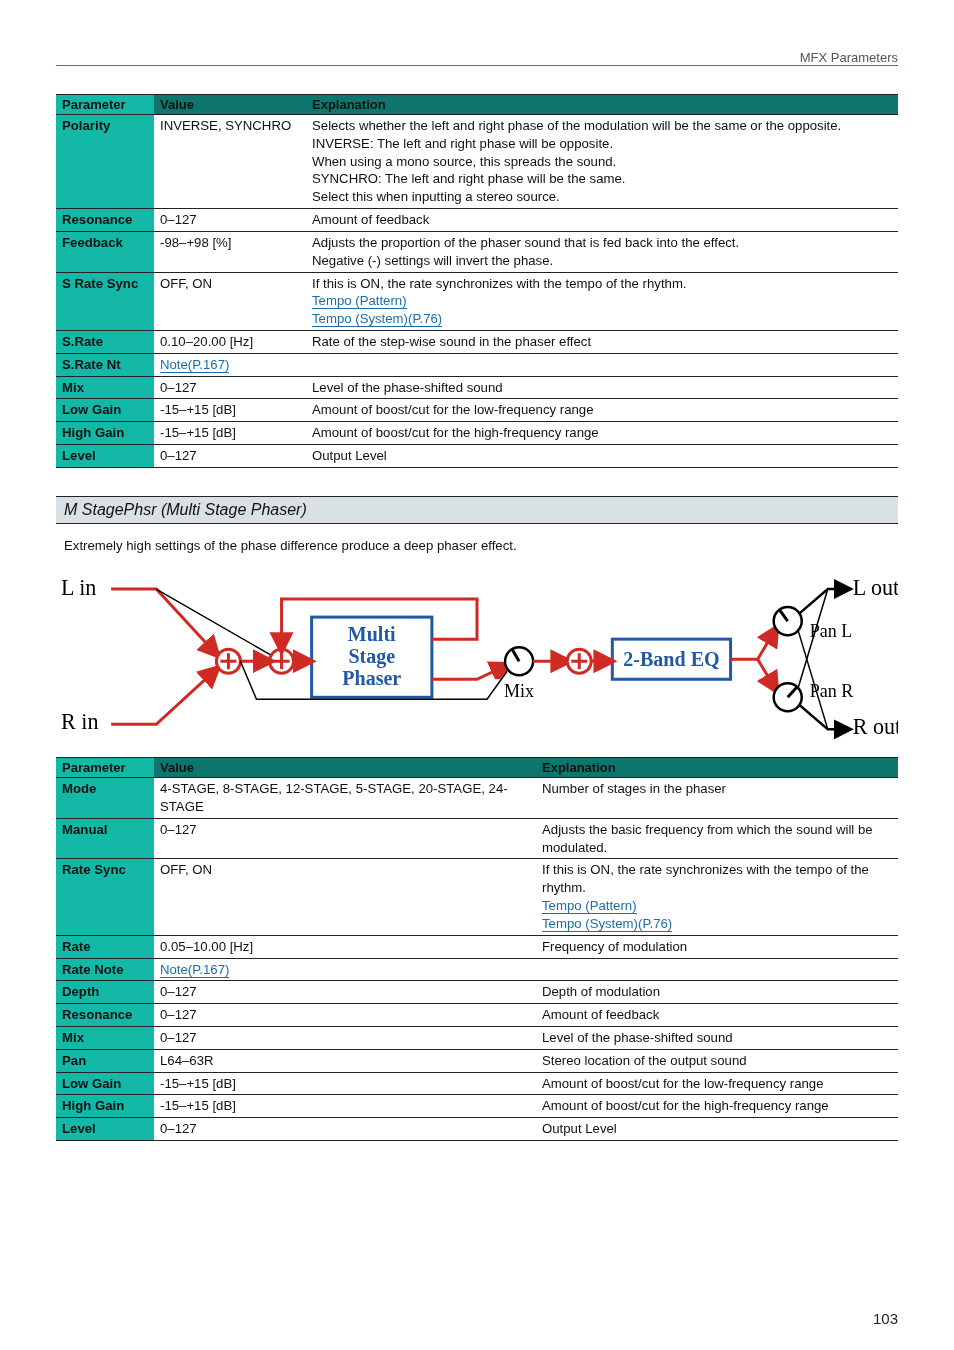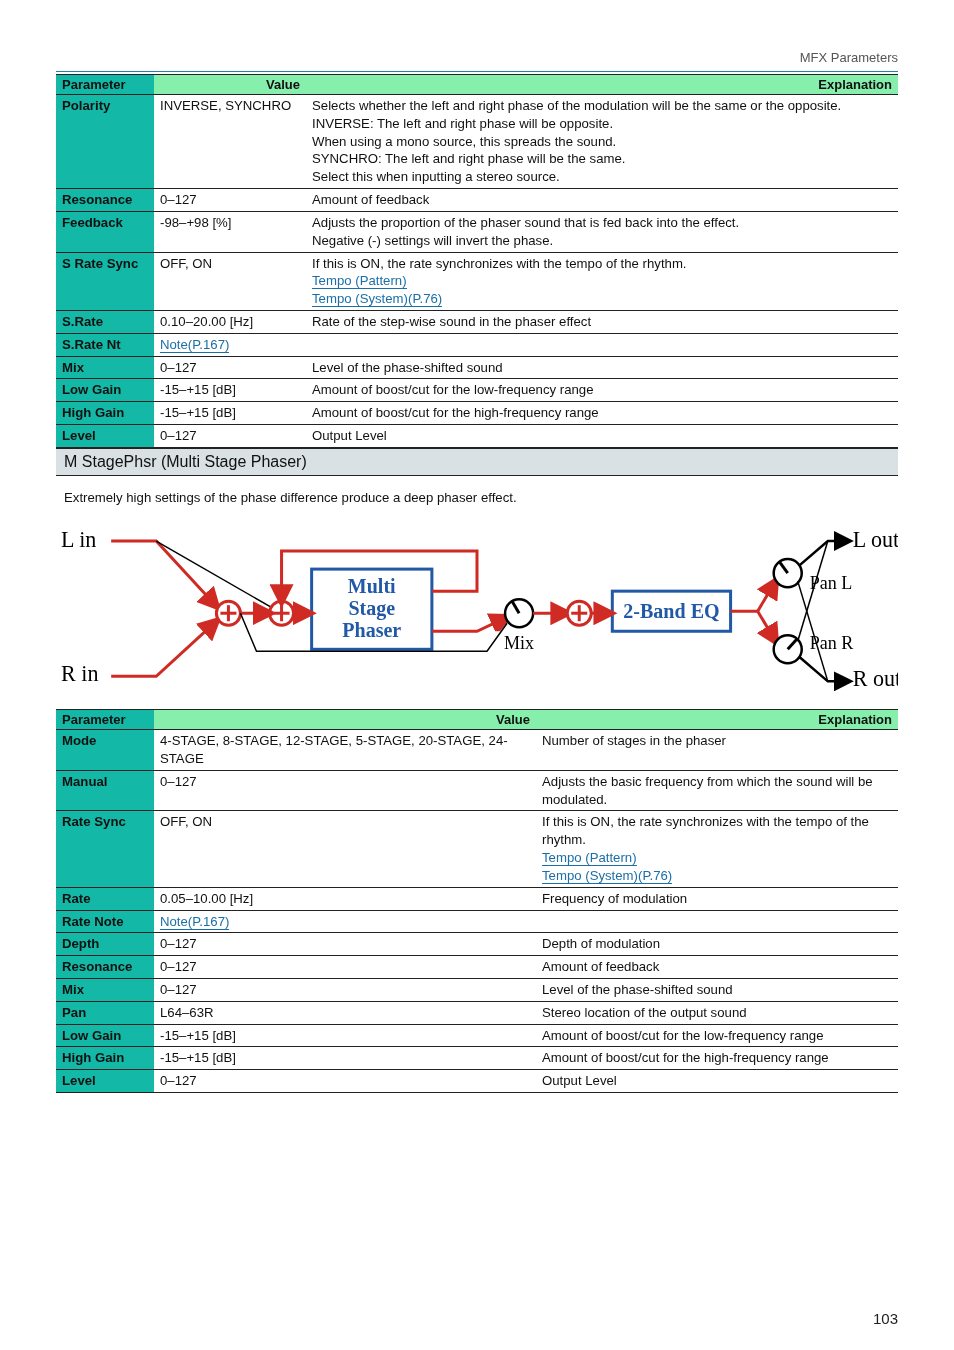--- a/index.html
+++ b/index.html
@@ -9,32 +9,32 @@
     font-size: 13.2px;
     color: #111;
     background: #fff;
     width: 842px;
   }
   .page-header {
     text-align: right;
     color: #555;
     font-size: 13px;
     border-bottom: 1.5px solid #267eaa;
-    padding-bottom: 6px;
-    margin-bottom: 2px;
+    padding-bottom: 0;
+    margin-bottom: 28px;
   }
   table.param {
     width: 100%;
     border-collapse: collapse;
     margin-top: 2px;
   }
   table.param th {
-    background: #86efac;
+    background: #0f766e;
     font-weight: 700;
-    text-align: right;
+    text-align: left;
     padding: 2px 6px;
     font-size: 13px;
     border-top: 1px solid #222;
   }
   table.param td {
     padding: 2px 6px;
     vertical-align: top;
     font-size: 13.2px;
     line-height: 1.35;
     border-top: 1px solid #222;
@@ -48,21 +48,23 @@
   table.param tr:last-child td { border-bottom: 1px solid #222; }
   .link { color: #1b6fa6; border-bottom: 1px solid #1b6fa6; text-decoration: none; margin-top: 6px; }
 
   .section-heading {
     background: #d9e1e4;
     border-top: 1px solid #222;
     border-bottom: 1px solid #222;
     padding: 4px 8px;
     font-size: 16px;
     color: #111;
+    margin-top: 28px;
     margin-bottom: 14px;
+    font-style: italic;
   }
   .body-text { margin: 12px 8px 16px; }
 
   svg.diagram { display: block; width: 100%; height: auto; margin: 8px 0 18px; }
 
   .page-num {
     position: absolute;
     right: 56px;
     top: 1310px;
     font-size: 15px;

